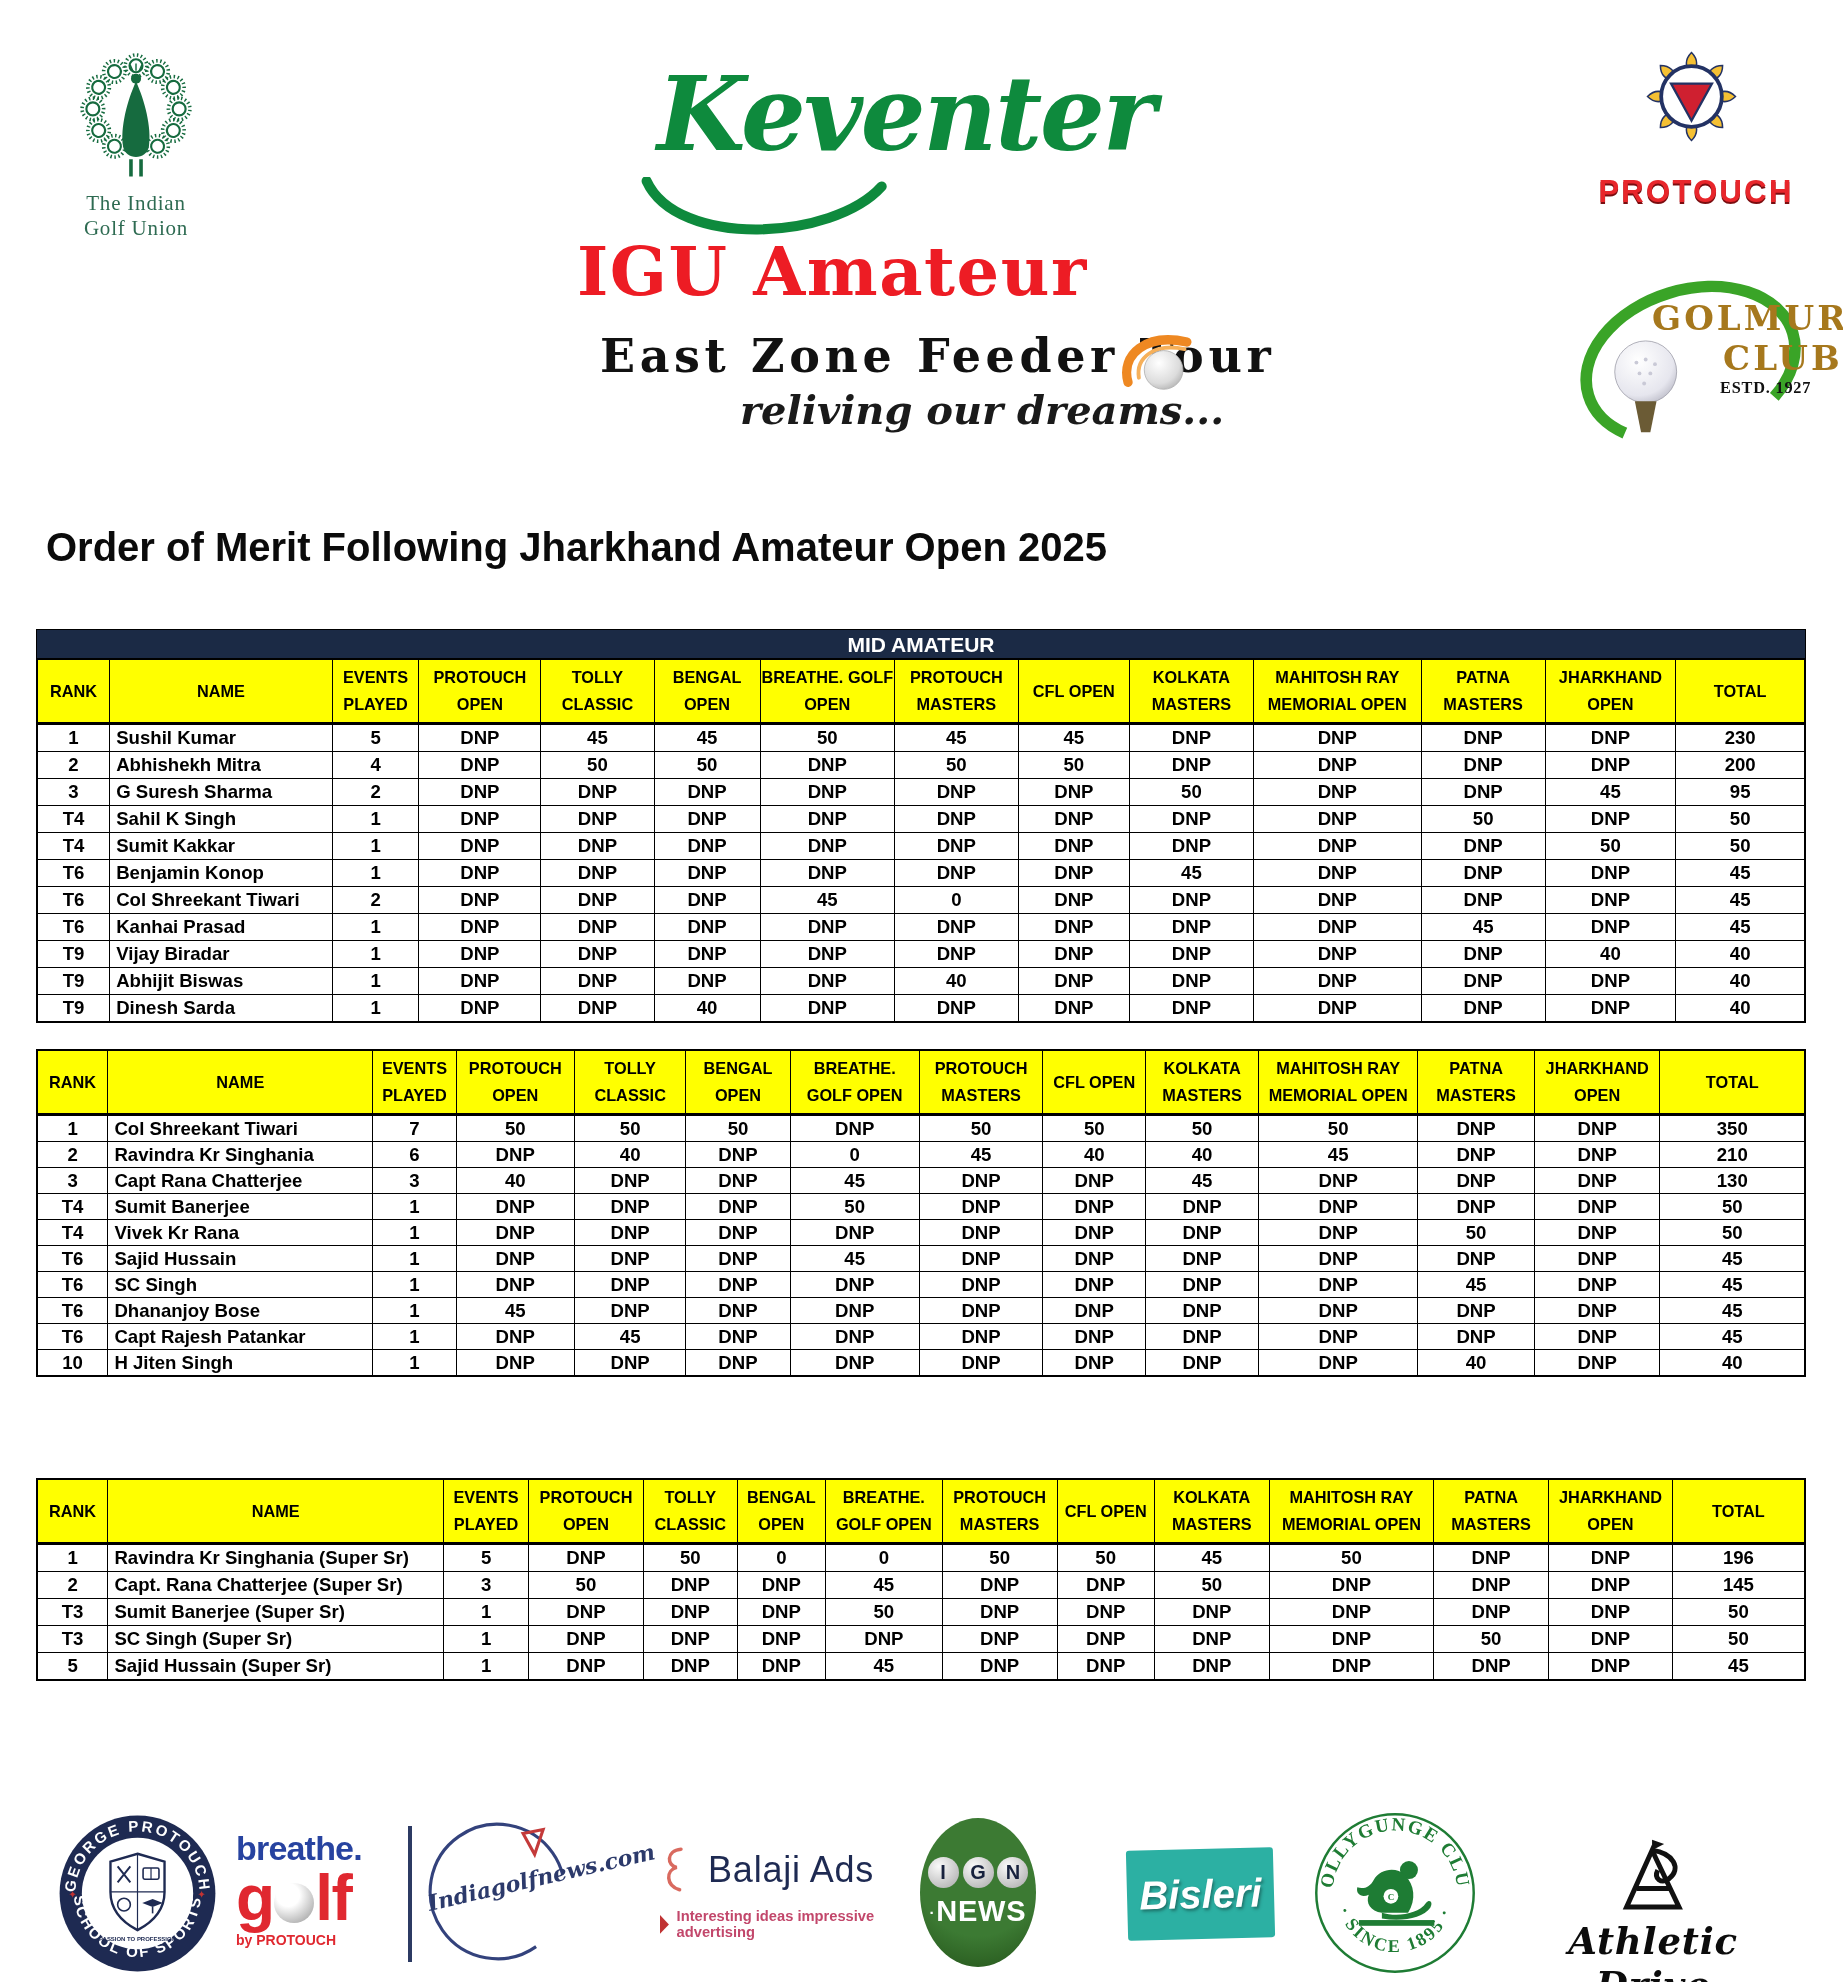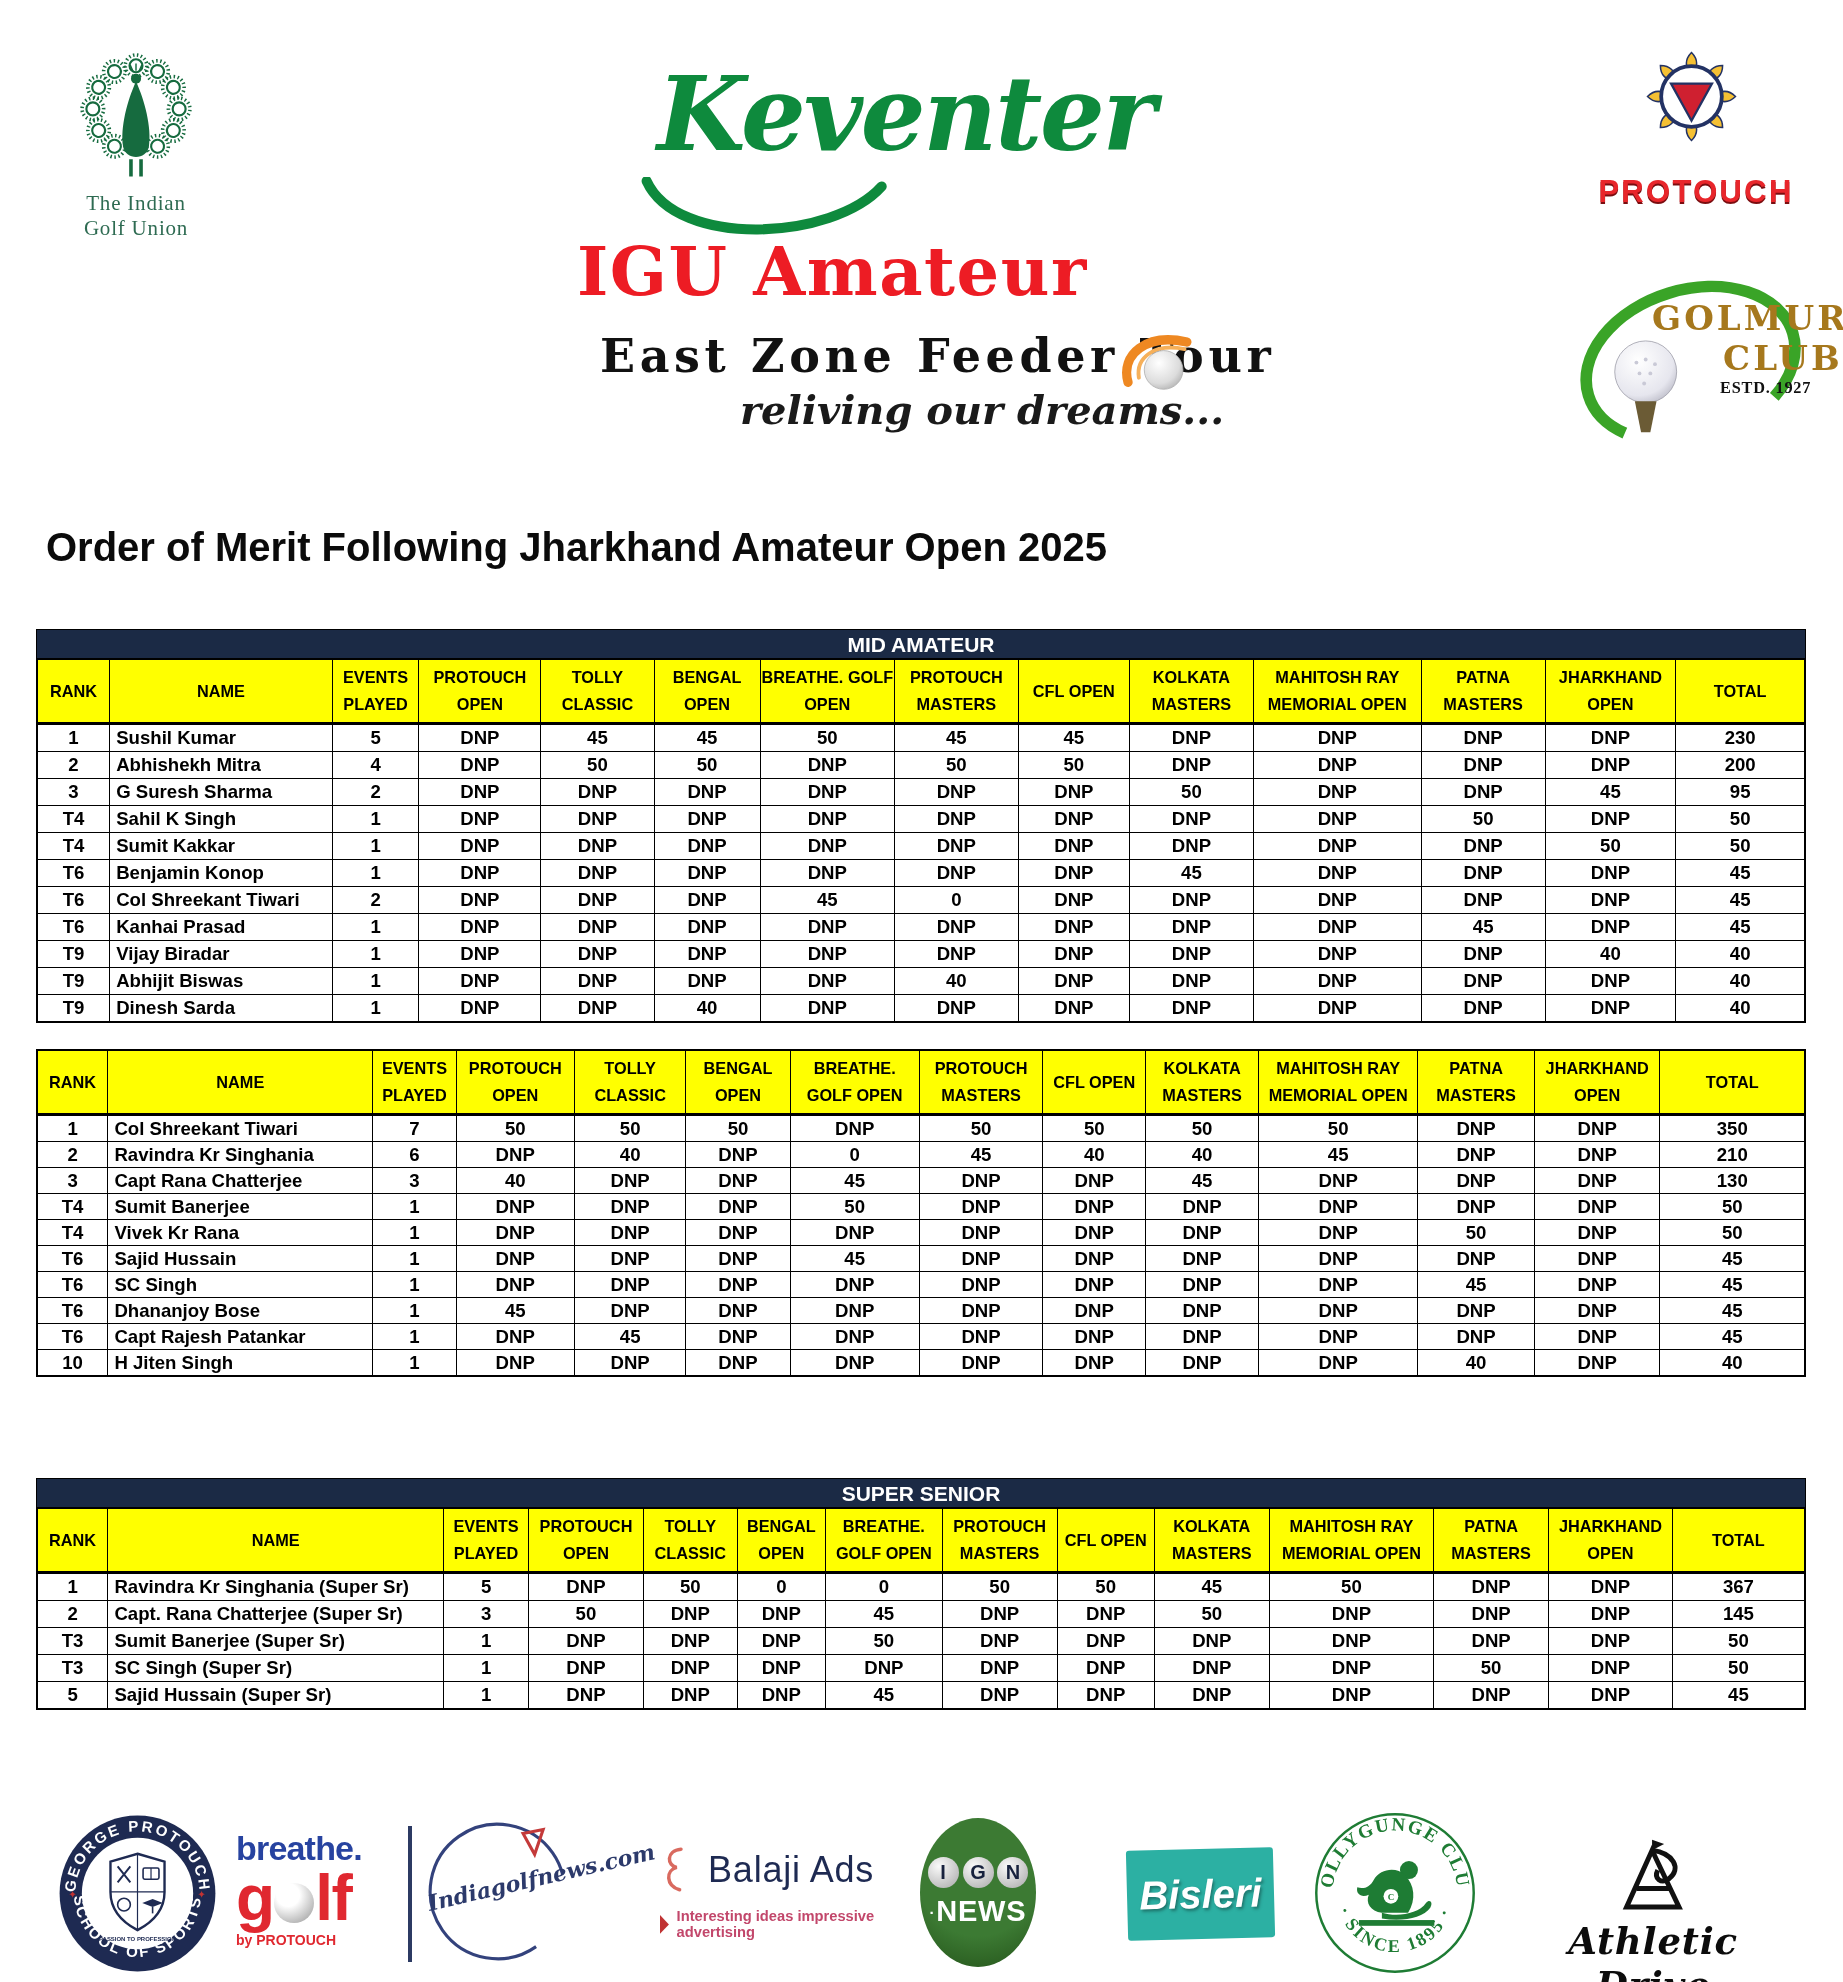--- a/index.html
+++ b/index.html
@@ -583,21 +583,20 @@
             <td>DNP</td>
             <td>40</td>
             <td>DNP</td>
             <td>40</td>
           </tr>
         </tbody>
       </table>
   </div>
 
   <div class="abs tbl-block" style="top:1478px;">
-    <div class="section-bar">SUPER SENIOR</div>
     <table class="omt rows-t2">
         <colgroup>
           <col style="width: 4%;">
           <col style="width: 19%;">
           <col style="width: 4.8%;">
           <col style="width: 6.5%;">
           <col style="width: 5.3%;">
           <col style="width: 5%;">
           <col style="width: 6.6%;">
           <col style="width: 6.5%;">
@@ -634,21 +633,21 @@
             <td>DNP</td>
             <td>50</td>
             <td>0</td>
             <td>0</td>
             <td>50</td>
             <td>50</td>
             <td>45</td>
             <td>50</td>
             <td>DNP</td>
             <td>DNP</td>
-            <td>367</td>
+            <td>196</td>
           </tr>
           <tr>
             <td>2</td>
             <td class="name">Capt. Rana Chatterjee (Super Sr)</td>
             <td>3</td>
             <td>50</td>
             <td>DNP</td>
             <td>DNP</td>
             <td>45</td>
             <td>DNP</td>

